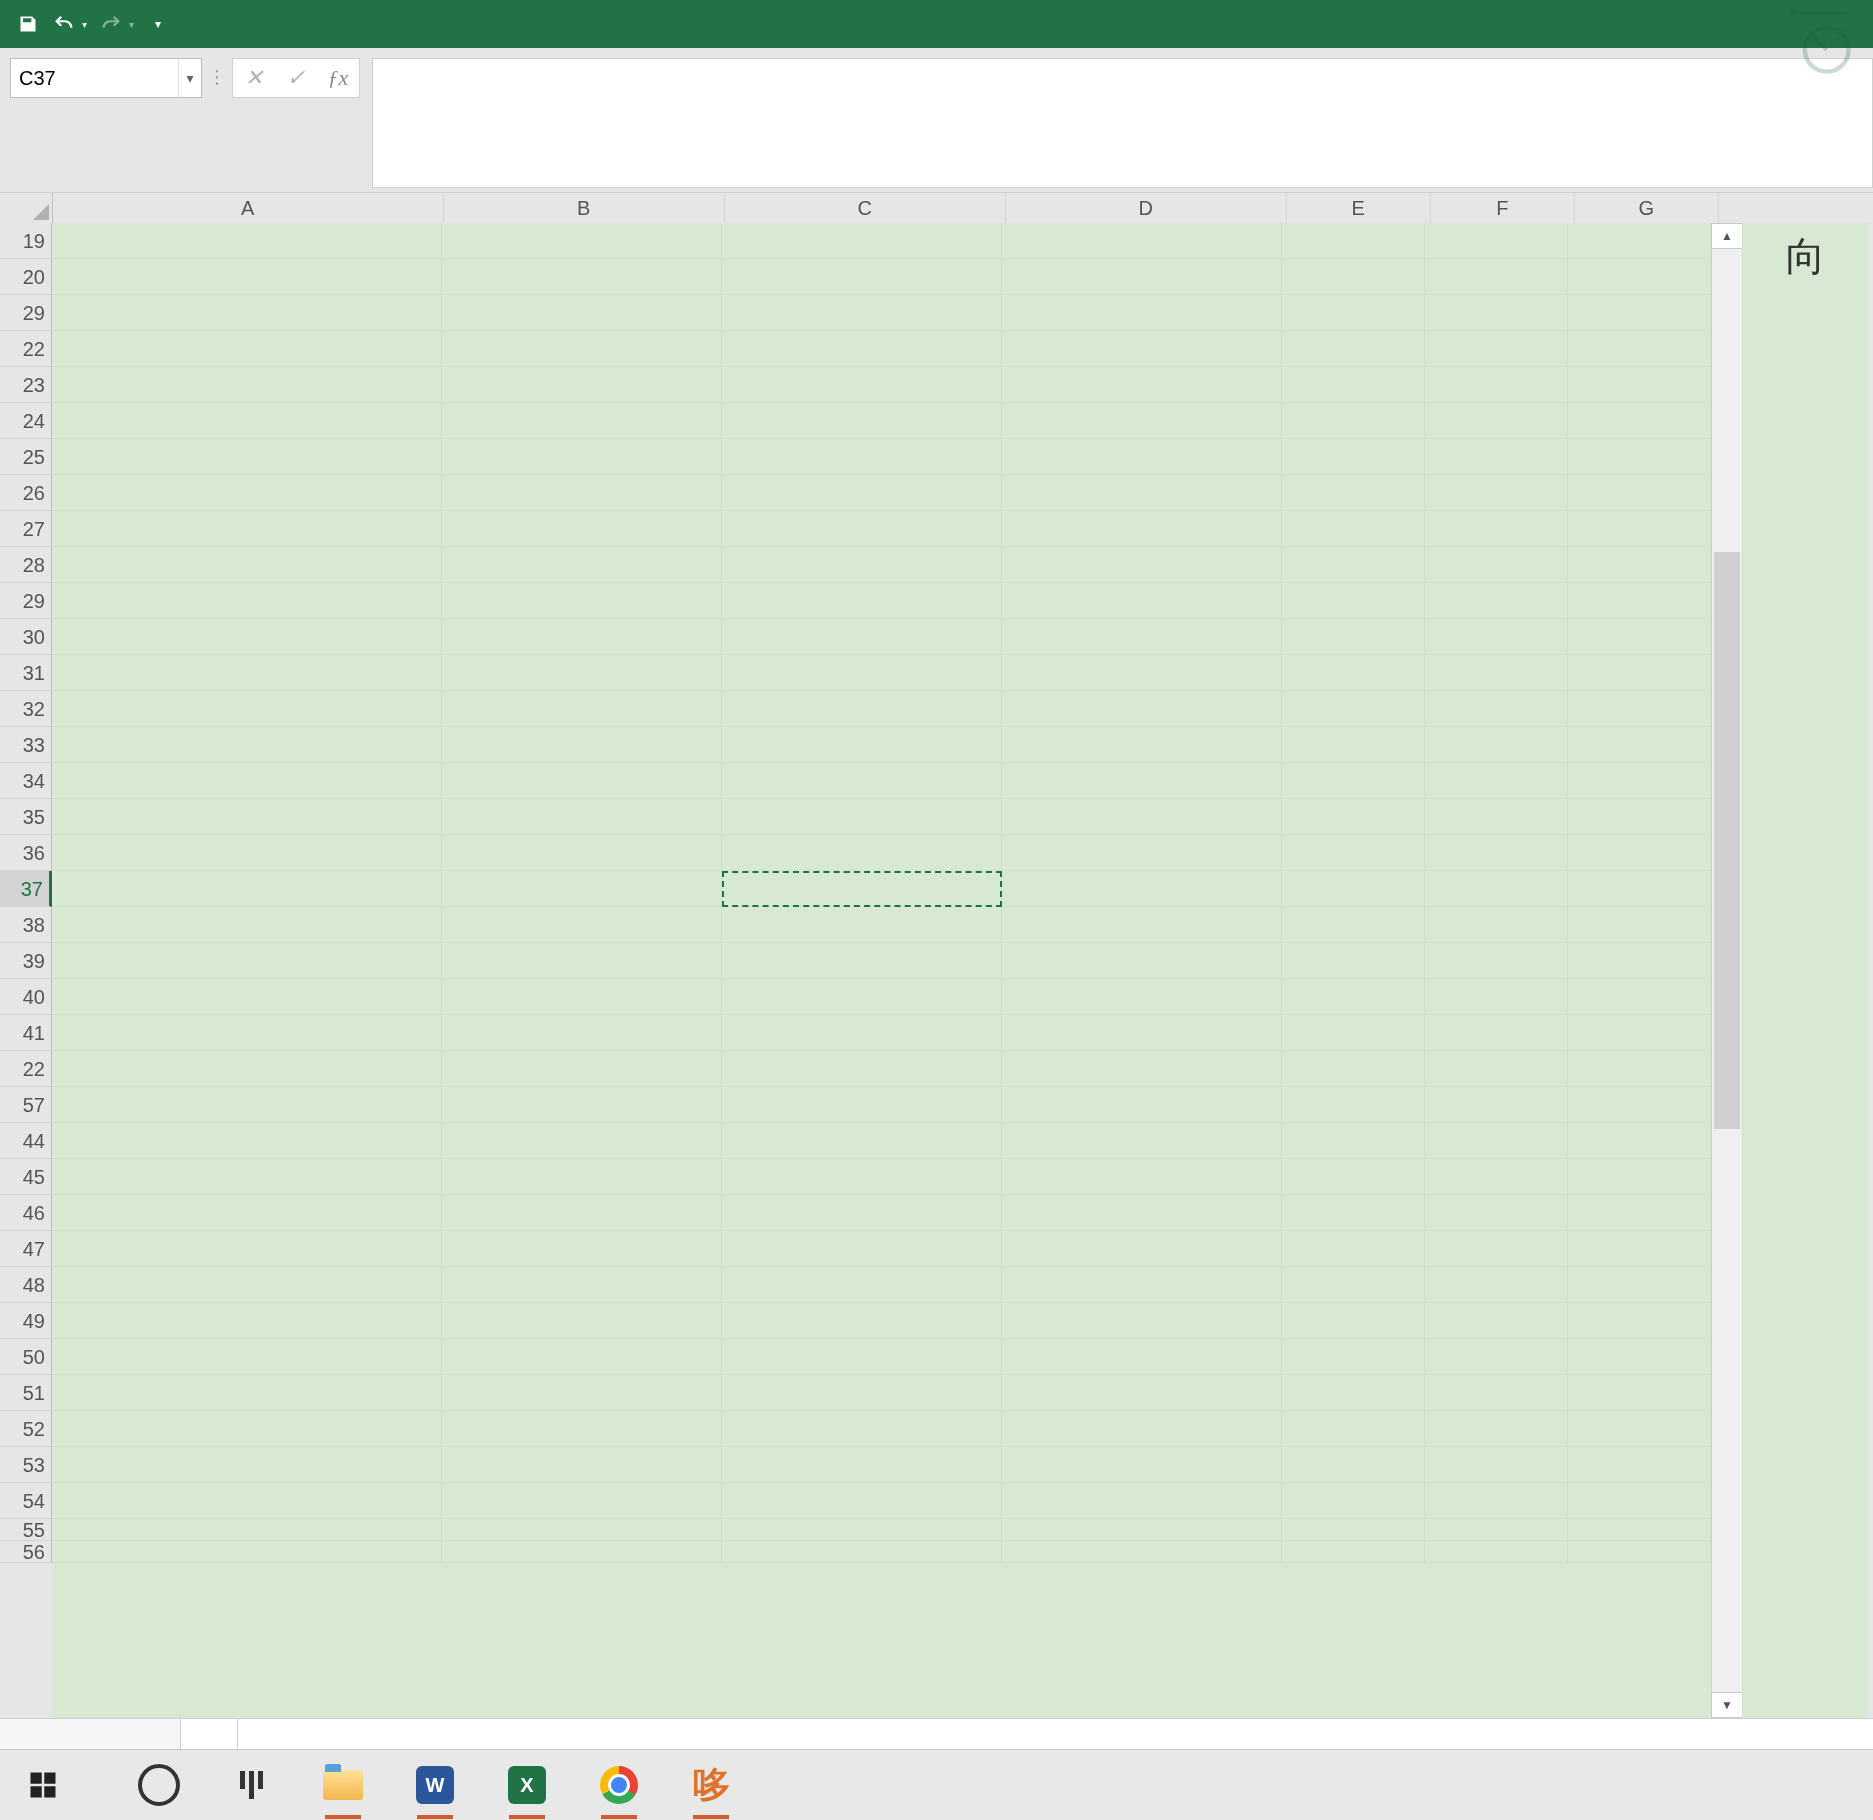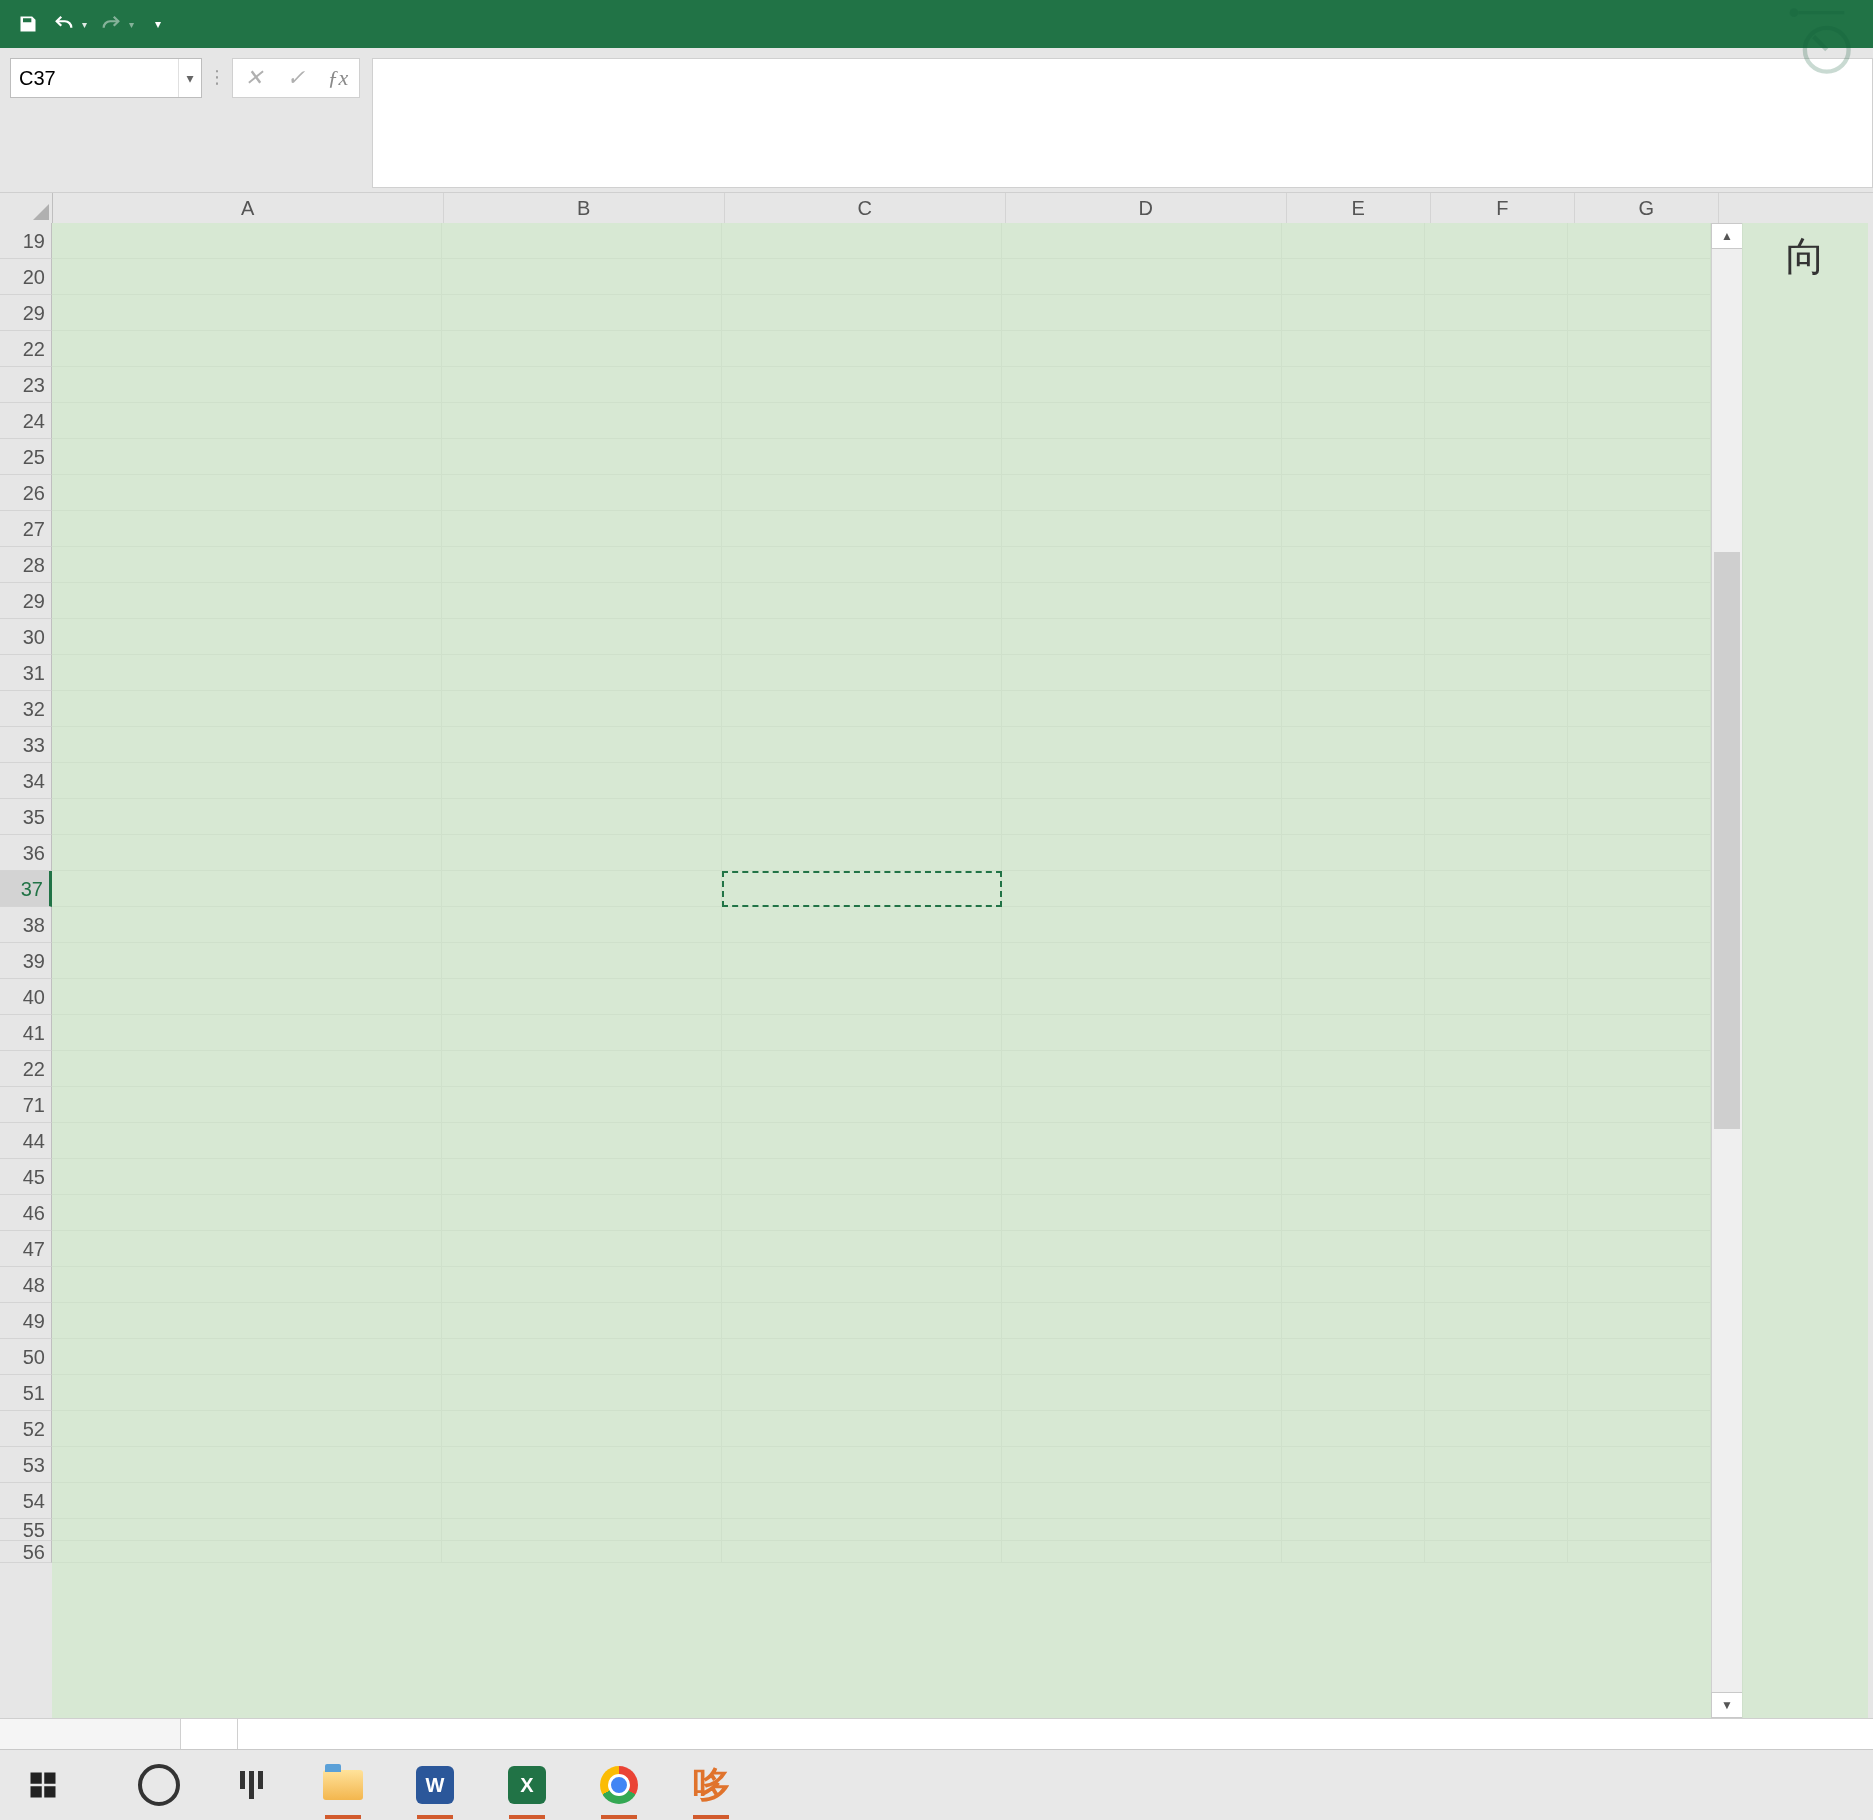--- a/index.html
+++ b/index.html
@@ -176,21 +176,21 @@
           <div class="rh" style="height: 36px; line-height: 36px;">33</div>
           <div class="rh" style="height: 36px; line-height: 36px;">34</div>
           <div class="rh" style="height: 36px; line-height: 36px;">35</div>
           <div class="rh" style="height: 36px; line-height: 36px;">36</div>
           <div class="rh sel" style="height: 36px; line-height: 36px;">37</div>
           <div class="rh" style="height: 36px; line-height: 36px;">38</div>
           <div class="rh" style="height: 36px; line-height: 36px;">39</div>
           <div class="rh" style="height: 36px; line-height: 36px;">40</div>
           <div class="rh" style="height: 36px; line-height: 36px;">41</div>
           <div class="rh" style="height: 36px; line-height: 36px;">22</div>
-          <div class="rh" style="height: 36px; line-height: 36px;">71</div>
+          <div class="rh" style="height: 36px; line-height: 36px;">57</div>
           <div class="rh" style="height: 36px; line-height: 36px;">44</div>
           <div class="rh" style="height: 36px; line-height: 36px;">45</div>
           <div class="rh" style="height: 36px; line-height: 36px;">46</div>
           <div class="rh" style="height: 36px; line-height: 36px;">47</div>
           <div class="rh" style="height: 36px; line-height: 36px;">48</div>
           <div class="rh" style="height: 36px; line-height: 36px;">49</div>
           <div class="rh" style="height: 36px; line-height: 36px;">50</div>
           <div class="rh" style="height: 36px; line-height: 36px;">51</div>
           <div class="rh" style="height: 36px; line-height: 36px;">52</div>
           <div class="rh" style="height: 36px; line-height: 36px;">53</div>

